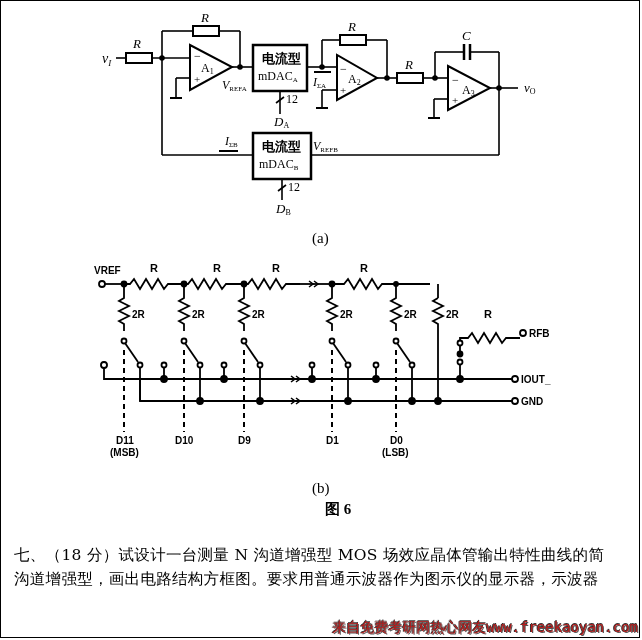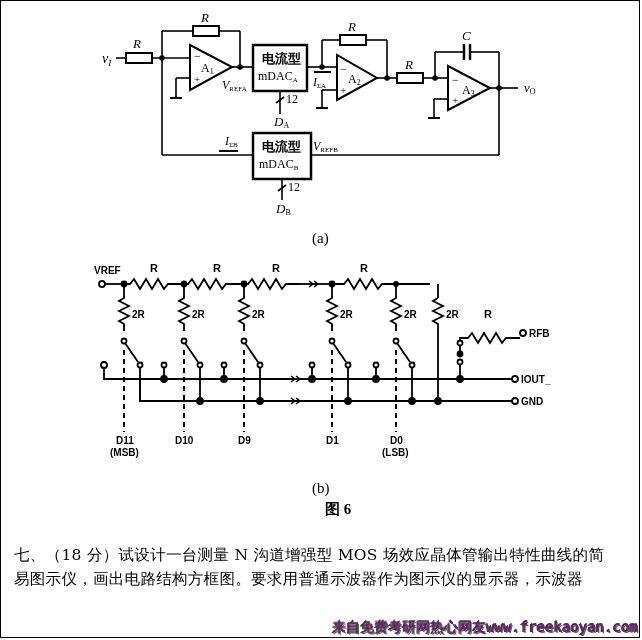--- a/index.html
+++ b/index.html
@@ -11,21 +11,21 @@
     .lbl { font-family: "Liberation Serif", serif; fill: #000; }
     .it { font-style: italic; }
     .sans { font-family: "Liberation Sans", sans-serif; font-weight: bold; fill: #000; }
     .cap { position: absolute; font-family: "Liberation Serif", serif; font-size: 15px; }
     .question { position: absolute; left: 14px; top: 543px; width: 618px;
                 font-family: "DejaVu Serif", serif; font-size: 15.5px; font-weight: normal;
                 line-height: 24px; letter-spacing: 0.3px; }
     .question div { white-space: nowrap; }
     .watermark { position: absolute; right: 4px; bottom: 3px;
                  font-family: "DejaVu Sans Mono", monospace; font-size: 14px;
-                 color: #701a75; text-shadow: 1px 1px 0 #555, -1px 0 0 #333, 0 -1px 0 #333; }
+                 color: #b91c1c; text-shadow: 1px 1px 0 #555, -1px 0 0 #333, 0 -1px 0 #333; }
   </style>
 </head>
 <body>
 
 <div class="frame"></div>
 
 <svg width="642" height="250" viewBox="0 0 642 250" stroke="#000" fill="none" stroke-width="1.6">
 
   <text class="lbl it" x="102" y="63" font-size="14" stroke="none"><tspan>v</tspan><tspan font-size="9" dy="3">I</tspan></text>
   <line x1="116" y1="58" x2="126" y2="58"></line>
@@ -250,16 +250,16 @@
     <text class="sans" x="390" y="444" stroke="none">D0</text>
     <text class="sans" x="382" y="456" stroke="none">(LSB)</text>
   </g>
 </svg>
 
 <div class="cap" style="left:312px; top:480px;">(b)</div>
 <div class="cap" style="left:325px; top:500px; font-weight:bold;">图 6</div>
 
 <div class="question">
   <div>七、（18 分）试设计一台测量 N 沟道增强型 MOS 场效应晶体管输出特性曲线的简</div>
-  <div>易图示仪，画出电路结构方框图。要求用普通示波器作为图示仪的显示器，示波器</div>
+  <div>沟道增强型，画出电路结构方框图。要求用普通示波器作为图示仪的显示器，示波器</div>
 </div>
 
 <div class="watermark">来自免费考研网热心网友www.freekaoyan.com</div>
 
 </body></html>

